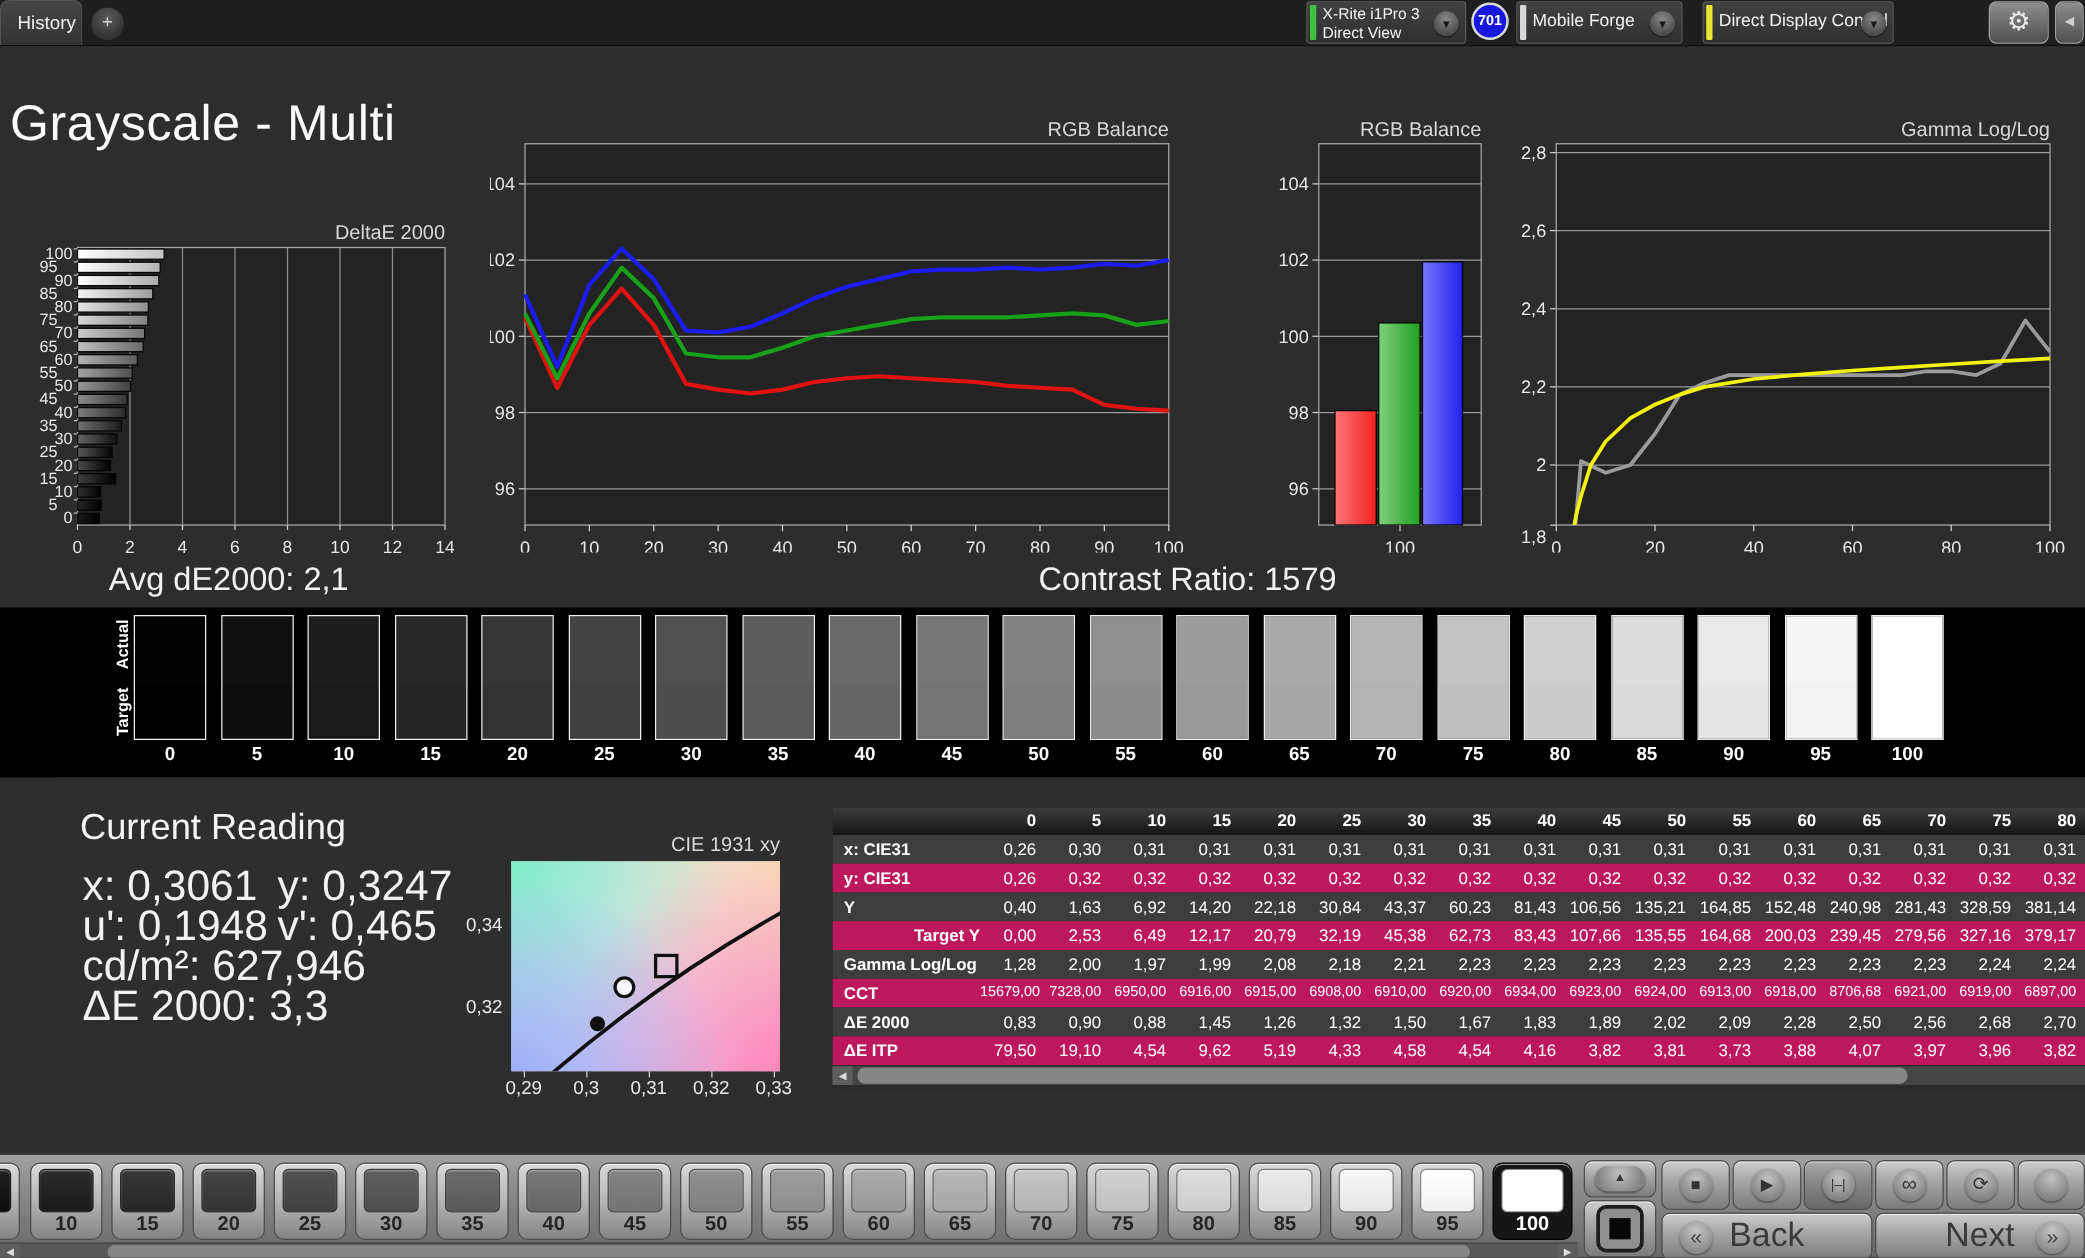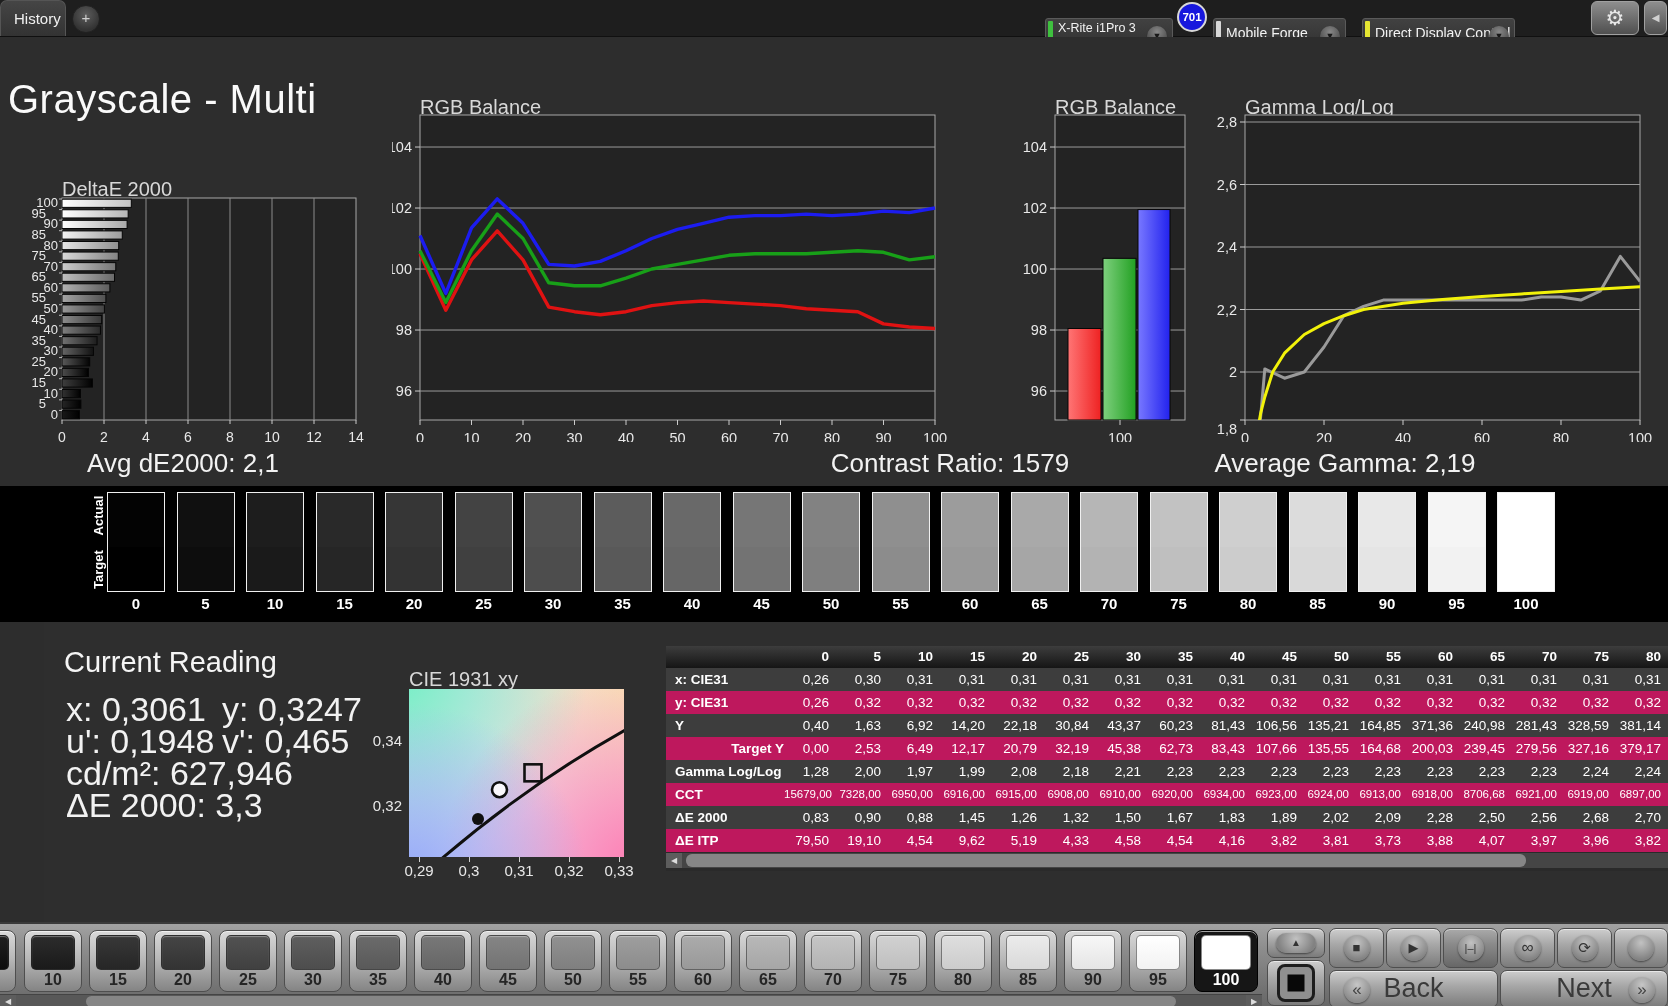--- a/index.html
+++ b/index.html
@@ -8,21 +8,21 @@
   .abs{position:absolute;}
 
   
   #topbar{left:0;top:0;width:1668px;height:36px;background:#1e1e1e;border-bottom:1px solid #101010;}
   .tab{left:0;top:0;width:66px;height:36px;background:linear-gradient(180deg,#454545,#333);
        border-radius:7px 7px 0 0;border:1px solid #555;border-bottom:none;
        font-size:15px;color:#f0f0f0;line-height:36px;padding-left:13px;box-sizing:border-box;}
   .plusbtn{left:72px;top:5px;width:26px;height:26px;border-radius:50%;
        background:radial-gradient(circle at 50% 35%,#5c5c5c,#333 70%);border:1px solid #222;
        color:#cfcfcf;font-size:15px;text-align:center;line-height:24px;}
-  .dd{top:18px;height:34px;background:linear-gradient(180deg,#414141,#303030);
+  .dd{top:1px;height:34px;background:linear-gradient(180deg,#414141,#303030);
       border:1px solid #5a5a5a;border-radius:3px;box-sizing:border-box;padding-left:30px;}
   .dd .bar{position:absolute;left:2px;top:2px;bottom:2px;width:5px;border-radius:1px;}
   .dd .txt{position:absolute;left:12px;top:2px;font-size:12.5px;line-height:15px;color:#f2f2f2;white-space:nowrap;}
   .chev{position:absolute;right:5px;top:7px;width:20px;height:20px;border-radius:50%;
         background:radial-gradient(circle at 50% 30%,#888,#4a4a4a 75%);
         color:#181818;font-size:9px;text-align:center;line-height:20px;box-shadow:0 1px 1px rgba(0,0,0,.6);}
   #meter-dd{left:1045px;width:128px;}
   #forge-dd{left:1213px;width:133px;}
   #ddc-dd{left:1362px;width:153px;}
   #forge-dd .txt,#ddc-dd .txt{top:7px;font-size:14px;}
@@ -30,21 +30,21 @@
          border:2px solid #d8d8d8;box-sizing:border-box;color:#fff;font-size:11.5px;font-weight:bold;
          text-align:center;line-height:26px;}
   .sqbtn{top:1px;height:34px;background:linear-gradient(180deg,#8e8e8e,#4f4f4f);
          border:1px solid #a0a0a0;border-radius:6px;box-sizing:border-box;text-align:center;color:#e8e8e8;}
   #gear-btn{left:1591px;width:48px;font-size:21px;line-height:32px;}
   #collapse-btn{left:1644px;width:23px;font-size:10px;line-height:32px;color:#d0d0d0;}
 
   
   #main{left:0;top:37px;width:1668px;height:449px;background:#2d2d2d;}
   #page-title{left:8px;top:40px;font-size:40px;color:#fafafa;letter-spacing:.5px;}
-  .ctitle{font-size:20px;color:#d8d8d8;text-align:left;}
+  .ctitle{font-size:16px;color:#d8d8d8;text-align:right;}
   svg{display:block;}
   .stat{top:411px;font-size:26px;color:#f2f2f2;text-align:center;white-space:nowrap;}
 
   
   #strip{left:0;top:486px;width:1668px;height:136px;background:#000;}
   .vlabel{position:absolute;width:60px;text-align:center;font-size:13px;font-weight:bold;color:#fff;
           transform:rotate(-90deg);}
   #swrow{position:absolute;left:107px;top:6px;width:1448px;height:100px;display:flex;justify-content:space-between;}
   .swcell{width:58px;height:100px;box-sizing:border-box;border:1px solid #f0f0f0;}
   #swlabels{position:absolute;left:107px;top:109px;width:1448px;display:flex;justify-content:space-between;}
@@ -439,21 +439,20 @@
       <line x1="401" y1="314" x2="401" y2="319" stroke="#ccc"></line>
       <text x="401" y="337" text-anchor="middle" font-size="14.5" fill="#e8e8e8" font-family="Liberation Sans, sans-serif">80</text>
       <line x1="480" y1="314" x2="480" y2="319" stroke="#ccc"></line>
       <text x="480" y="337" text-anchor="middle" font-size="14.5" fill="#e8e8e8" font-family="Liberation Sans, sans-serif">100</text>
       <polyline points="85.0,491.0 104.8,262.9 124.5,272.2 144.3,266.0 164.0,241.0 183.8,209.7 203.5,200.4 223.3,194.1 243.0,194.1 262.8,194.1 282.5,194.1 302.3,194.1 322.0,194.1 341.8,194.1 361.5,194.1 381.3,191.0 401.0,191.0 420.8,194.1 440.5,184.8 460.3,150.4 480.0,175.4" fill="none" stroke="#9a9a9a" stroke-width="3" stroke-linejoin="round" clip-path="url(#gclip)"></polyline>
       <polyline points="92.9,353.5 96.8,328.5 100.8,306.6 104.8,291.0 112.7,266.0 124.5,247.2 144.3,228.5 164.0,217.6 183.8,209.7 203.5,203.5 243.0,197.2 282.5,193.5 322.0,190.4 361.5,187.9 401.0,185.4 440.5,182.9 480.0,180.7" fill="none" stroke="#f2f20a" stroke-width="3" stroke-linejoin="round" clip-path="url(#gclip)"></polyline>
     </svg>
 
   <div class="stat abs" style="left:30px;width:306px;">Avg dE2000: 2,1</div>
   <div class="stat abs" style="left:790px;width:320px;">Contrast Ratio: 1579</div>
-  <div class="stat abs" style="left:1185px;width:320px;">Average Gamma: 2,19</div>
 </div>
 
 <div id="strip" class="abs">
   <div class="vlabel" style="left:68px;top:22px;">Actual</div>
   <div class="vlabel" style="left:68px;top:76px;">Target</div>
   <div id="swrow">
       <div class="swcell" style="background: linear-gradient(rgb(3, 3, 3) 0px, rgb(3, 3, 3) 55%, rgb(0, 0, 0) 55%, rgb(0, 0, 0) 100%);"></div>
       <div class="swcell" style="background: linear-gradient(rgb(16, 16, 16) 0px, rgb(16, 16, 16) 55%, rgb(13, 13, 13) 55%, rgb(13, 13, 13) 100%);"></div>
       <div class="swcell" style="background: linear-gradient(rgb(29, 29, 29) 0px, rgb(29, 29, 29) 55%, rgb(26, 26, 26) 55%, rgb(26, 26, 26) 100%);"></div>
       <div class="swcell" style="background: linear-gradient(rgb(41, 41, 41) 0px, rgb(41, 41, 41) 55%, rgb(38, 38, 38) 55%, rgb(38, 38, 38) 100%);"></div>
@@ -606,21 +605,21 @@
         <div class="tcell">6,92</div>
         <div class="tcell">14,20</div>
         <div class="tcell">22,18</div>
         <div class="tcell">30,84</div>
         <div class="tcell">43,37</div>
         <div class="tcell">60,23</div>
         <div class="tcell">81,43</div>
         <div class="tcell">106,56</div>
         <div class="tcell">135,21</div>
         <div class="tcell">164,85</div>
-        <div class="tcell">371,36</div>
+        <div class="tcell">152,48</div>
         <div class="tcell">240,98</div>
         <div class="tcell">281,43</div>
         <div class="tcell">328,59</div>
         <div class="tcell">381,14</div>
         <div class="tcell">437,</div>
       </div>
       <div class="trow rlight">
         <div class="tlab" style="font-size: 13.5px; text-align: right;">Target Y</div>
         <div class="tcell">0,00</div>
         <div class="tcell">2,53</div>

